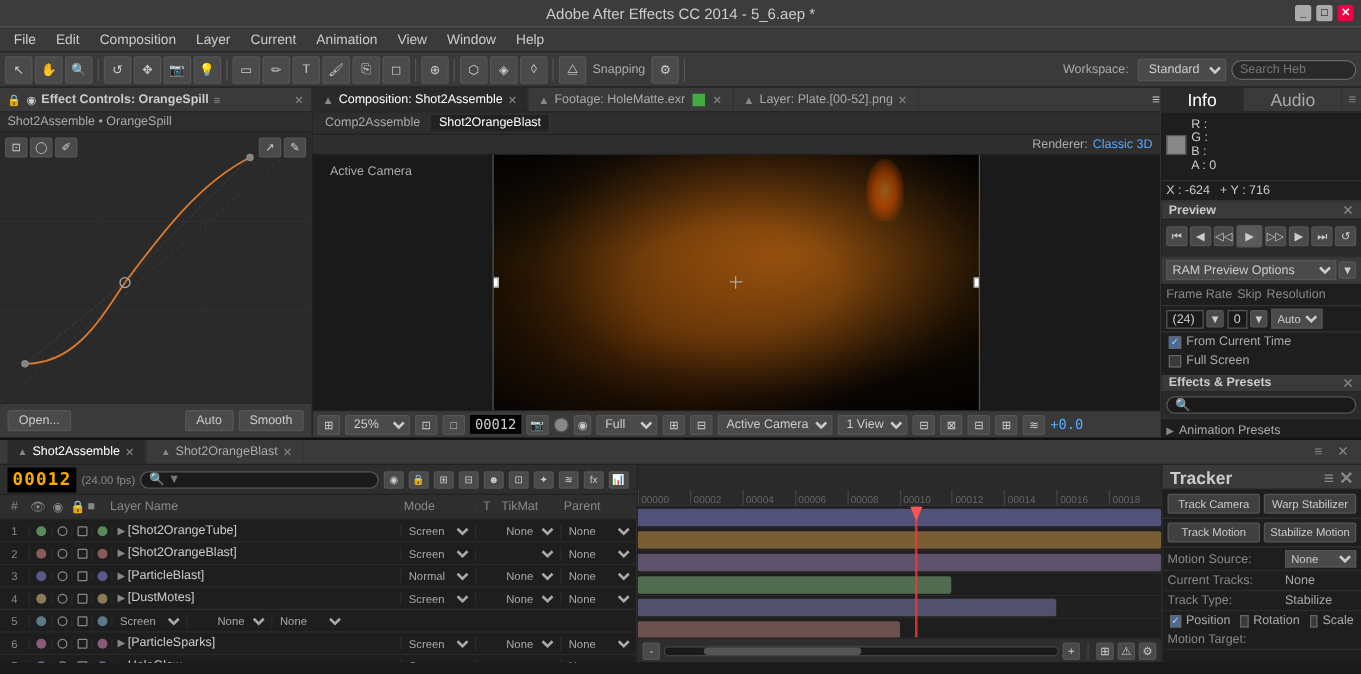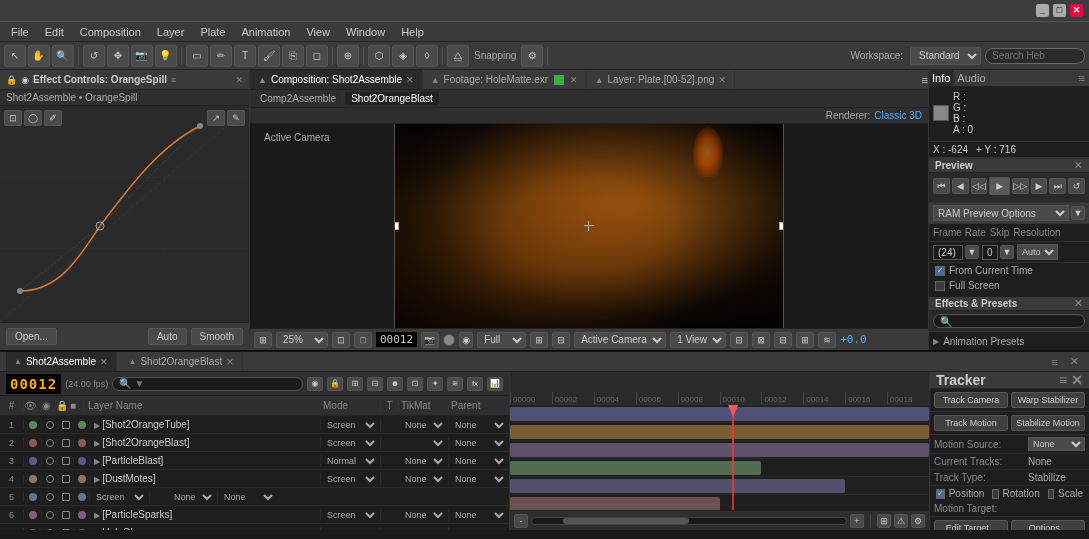--- a/index.html
+++ b/index.html
@@ -370,22 +370,22 @@
       overflow: hidden;
     }
     #right-tabs {
       background: #3a3a3a;
       height: 20px;
       display: flex;
       align-items: center;
       border-bottom: 1px solid #222;
     }
     .right-tab {
-      padding: 2px 3px;
-      font-size: 11px;
+      padding: 2px 21px;
+      font-size: 14px;
       color: #aaa;
       cursor: pointer;
       border-right: 1px solid #333;
       height: 100%;
       display: flex;
       align-items: center;
     }
     .right-tab.active { background: #2a2a2a; color: #fff; }
 
     #info-panel {
@@ -817,33 +817,34 @@
       justify-content: center;
       cursor: pointer;
       color: #ccc;
       font-size: 9px;
     }
   </style>
 </head>
 <body>
 
 <div id="title-bar">
+  <span>Adobe After Effects CC 2014 - 5_6.aep *</span>
   <div class="win-controls">
     <span class="win-btn win-min">_</span>
     <span class="win-btn win-max">□</span>
     <span class="win-btn win-close">✕</span>
   </div>
 </div>
 
 <div id="menu-bar">
   <span class="menu-item">File</span>
   <span class="menu-item">Edit</span>
   <span class="menu-item">Composition</span>
   <span class="menu-item">Layer</span>
-  <span class="menu-item">Plate</span>
+  <span class="menu-item">Current</span>
   <span class="menu-item">Animation</span>
   <span class="menu-item">View</span>
   <span class="menu-item">Window</span>
   <span class="menu-item">Help</span>
 </div>
 
 <div id="toolbar">
   <div class="tb-btn">↖</div>
   <div class="tb-btn">✋</div>
   <div class="tb-btn">🔍</div>
@@ -1433,19 +1434,15 @@
         <div class="chk checked"></div>
         <span>Position</span>
         <div class="chk" style="margin-left:4px;"></div>
         <span>Rotation</span>
         <div class="chk" style="margin-left:4px;"></div>
         <span>Scale</span>
       </div>
       <div class="tracker-row">
         <span class="tracker-label">Motion Target:</span>
       </div>
-      <div class="tracker-btn-row">
-        <div class="trk-btn">Edit Target...</div>
-        <div class="trk-btn">Options...</div>
-      </div>
     </div>
   </div>
 </div>
 
 </body></html>

